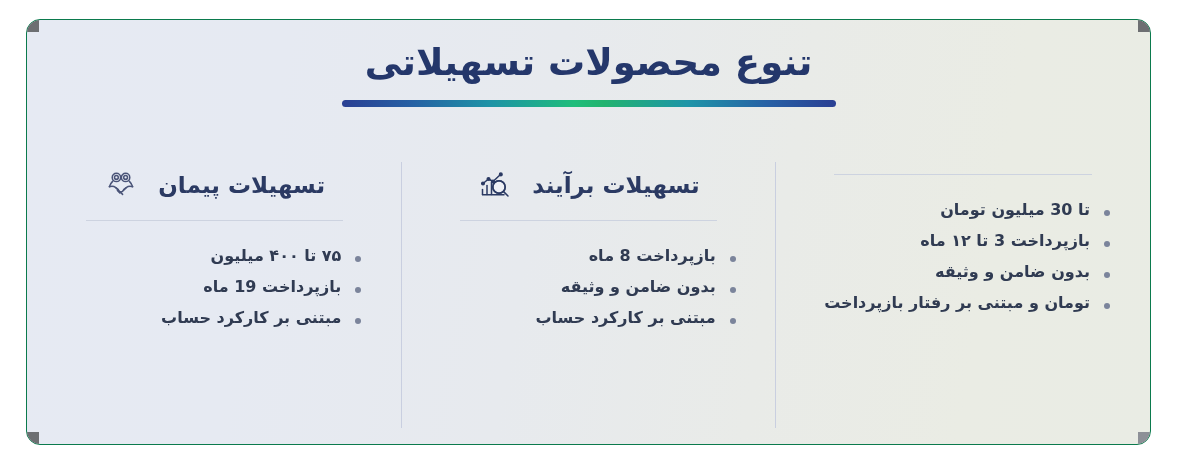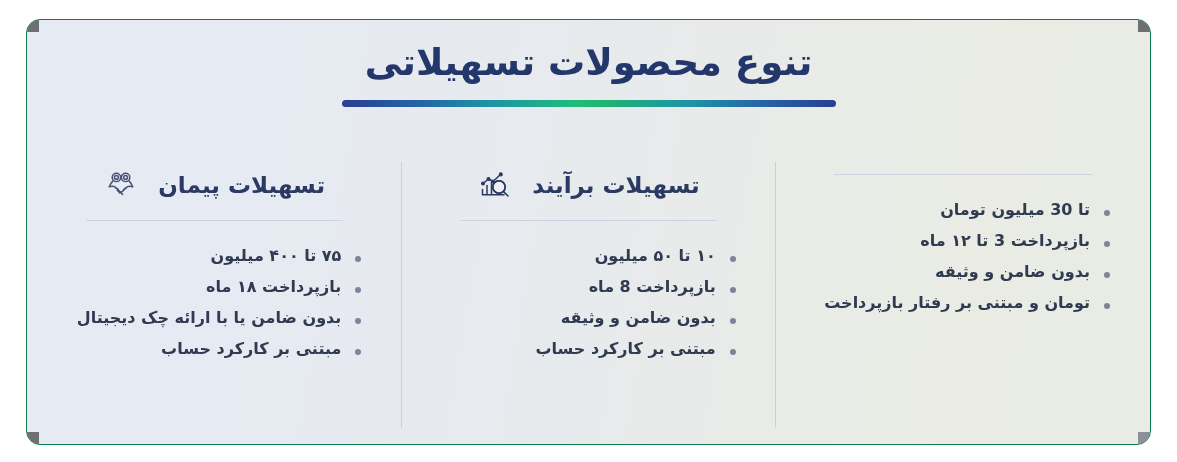--- a/index.html
+++ b/index.html
@@ -195,21 +195,20 @@
               <circle cx="22.8" cy="6.4" r="1.3" fill="#2b3a63"></circle>
               <circle cx="21" cy="19" r="6.2" fill="#eef0f5"></circle>
               <circle cx="21" cy="19" r="6.2"></circle>
               <path d="M25.6 23.6 L30 28"></path>
             </svg>
           </span>
           <span class="col-title">تسهیلات برآیند</span>
         </div>
         <div class="col-rule"></div>
         <ul class="bullets">
-          <li>۱۰ تا ۵۰ میلیون</li>
           <li>بازپرداخت 8 ماه</li>
           <li>بدون ضامن و وثیقه</li>
           <li>مبتنی بر کارکرد حساب</li>
         </ul>
       </div>
 
       <div class="col">
         <div class="col-head">
           <span class="icon">
             <svg width="34" height="34" viewBox="0 0 34 34" fill="none" stroke="#4a5478" stroke-width="1.5" stroke-linecap="round" stroke-linejoin="round">
@@ -223,21 +222,20 @@
               <path d="M28.6 18.8 C26.4 18 24 18.3 22.2 19.6 L19.6 21.6"></path>
               <path d="M11.8 19.8 L15.6 23.4 C16.4 24.1 17.6 24.1 18.4 23.4 L22.2 19.8"></path>
               <path d="M13.4 22.4 L15.8 25 M16.6 24.4 L18.6 26.4"></path>
             </svg>
           </span>
           <span class="col-title">تسهیلات پیمان</span>
         </div>
         <div class="col-rule"></div>
         <ul class="bullets">
           <li>۷۵ تا ۴۰۰ میلیون</li>
-          <li>بازپرداخت ۱۸ ماه</li>
-          <li>بدون ضامن یا با ارائه چک دیجیتال</li>
+          <li>بازپرداخت 19 ماه</li>
           <li>مبتنی بر کارکرد حساب</li>
         </ul>
       </div>
 
     </div>
   </div>
 </div>
 
 </body></html>

